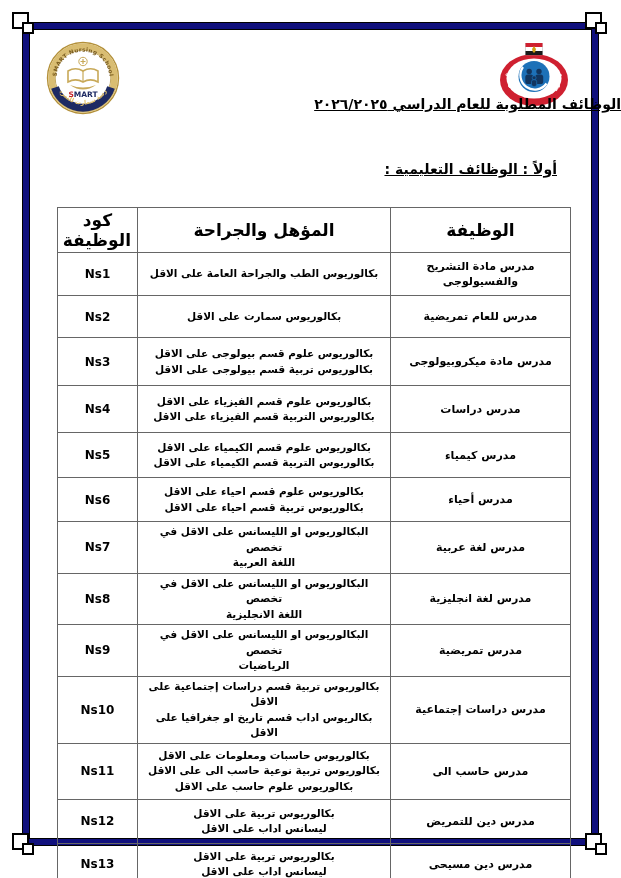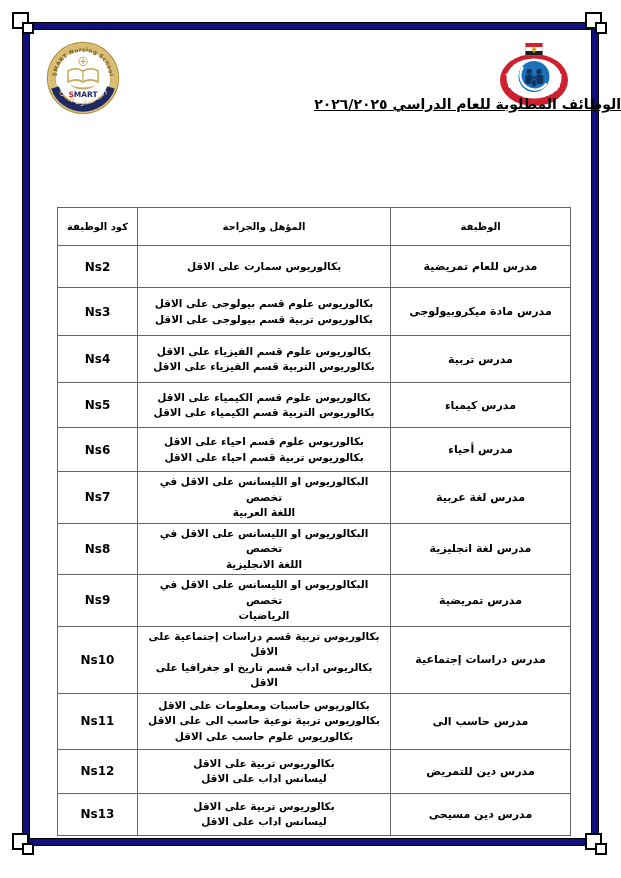--- a/index.html
+++ b/index.html
@@ -29,21 +29,21 @@
              direction:rtl;font-size:14px;font-weight:bold;
              text-decoration:underline;letter-spacing:.2px;}
   .section-heading{position:absolute;top:161px;right:64px;direction:rtl;
              font-size:14px;font-weight:bold;text-decoration:underline;}
 
   table.jobs{position:absolute;left:57px;top:207px;width:513px;
              border-collapse:collapse;direction:rtl;table-layout:fixed;}
   table.jobs th,table.jobs td{border:1.5px solid #666;box-sizing:border-box;
              text-align:center;vertical-align:middle;font-weight:bold;
              padding:2px 6px;overflow:hidden;}
-  table.jobs th{font-size:10px;}
+  table.jobs th{font-size:17px;}
   td.job{font-size:11px;line-height:15px;}
   td.qual{font-size:10.5px;line-height:15.5px;white-space:pre-line;}
   td.code{font-size:12px;direction:ltr;}
   col.c-job{width:180px;} col.c-qual{width:253px;} col.c-code{width:80px;}
 </style>
 </head>
 <body>
 
 <div class="page">
 
@@ -114,46 +114,52 @@
 
     <g>
       <rect x="28.5" y="0" width="17" height="12" fill="#fff" stroke="#9a9a9a" stroke-width="0.4"></rect>
       <rect x="28.5" y="0" width="17" height="4" fill="#cf2030"></rect>
       <rect x="28.5" y="8" width="17" height="4" fill="#1a1a1a"></rect>
       <path d="M 37,3 L 39,6 L 38,9.5 L 36,9.5 L 35,6 Z" fill="#d4a017"></path>
     </g>
   </svg>
 
   <div class="doc-title">الوظائف المطلوبة للعام الدراسي ٢٠٢٦/٢٠٢٥</div>
+  <div class="section-heading">أولاً : الوظائف التعليمية :</div>
 
   <table class="jobs">
     <colgroup>
         <col class="c-job">
         <col class="c-qual">
         <col class="c-code">
       </colgroup>
     <tbody>
         <tr style="height:38px">
       <th>الوظيفة</th>
       <th>المؤهل والجراحة</th>
       <th>كود الوظيفة</th>
     </tr>
+    <tr style="height:43px">
+      <td class="job">مدرس مادة التشريح والفسيولوجى</td>
+      <td class="qual">بكالوريوس الطب والجراحة العامة على الاقل</td>
+      <td class="code">Ns1</td>
+    </tr>
     <tr style="height:42px">
       <td class="job">مدرس للعام تمريضية</td>
       <td class="qual">بكالوريوس سمارت على الاقل</td>
       <td class="code">Ns2</td>
     </tr>
     <tr style="height:48px">
       <td class="job">مدرس مادة ميكروبيولوجى</td>
       <td class="qual">بكالوريوس علوم قسم بيولوجى على الاقل
 بكالوريوس تربية قسم بيولوجى على الاقل</td>
       <td class="code">Ns3</td>
     </tr>
     <tr style="height:47px">
-      <td class="job">مدرس تربية</td>
+      <td class="job">مدرس دراسات</td>
       <td class="qual">بكالوريوس علوم قسم الفيزياء على الاقل
 بكالوريوس التربية قسم الفيزياء على الاقل</td>
       <td class="code">Ns4</td>
     </tr>
     <tr style="height:45px">
       <td class="job">مدرس كيمياء</td>
       <td class="qual">بكالوريوس علوم قسم الكيمياء على الاقل
 بكالوريوس التربية قسم الكيمياء على الاقل</td>
       <td class="code">Ns5</td>
     </tr>

